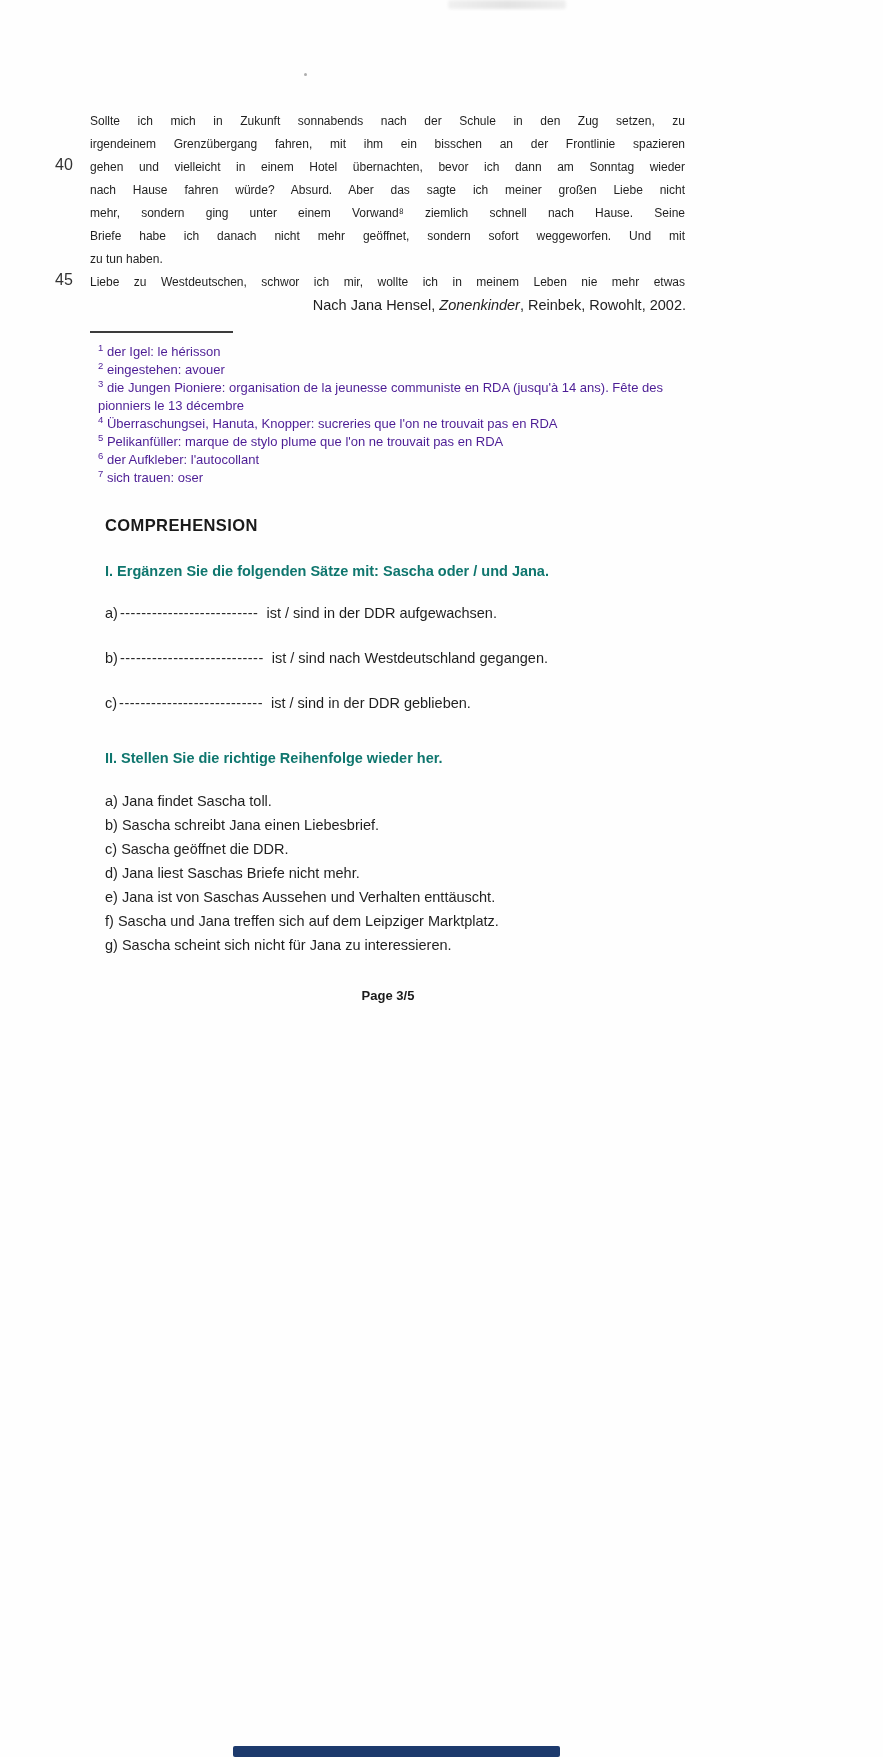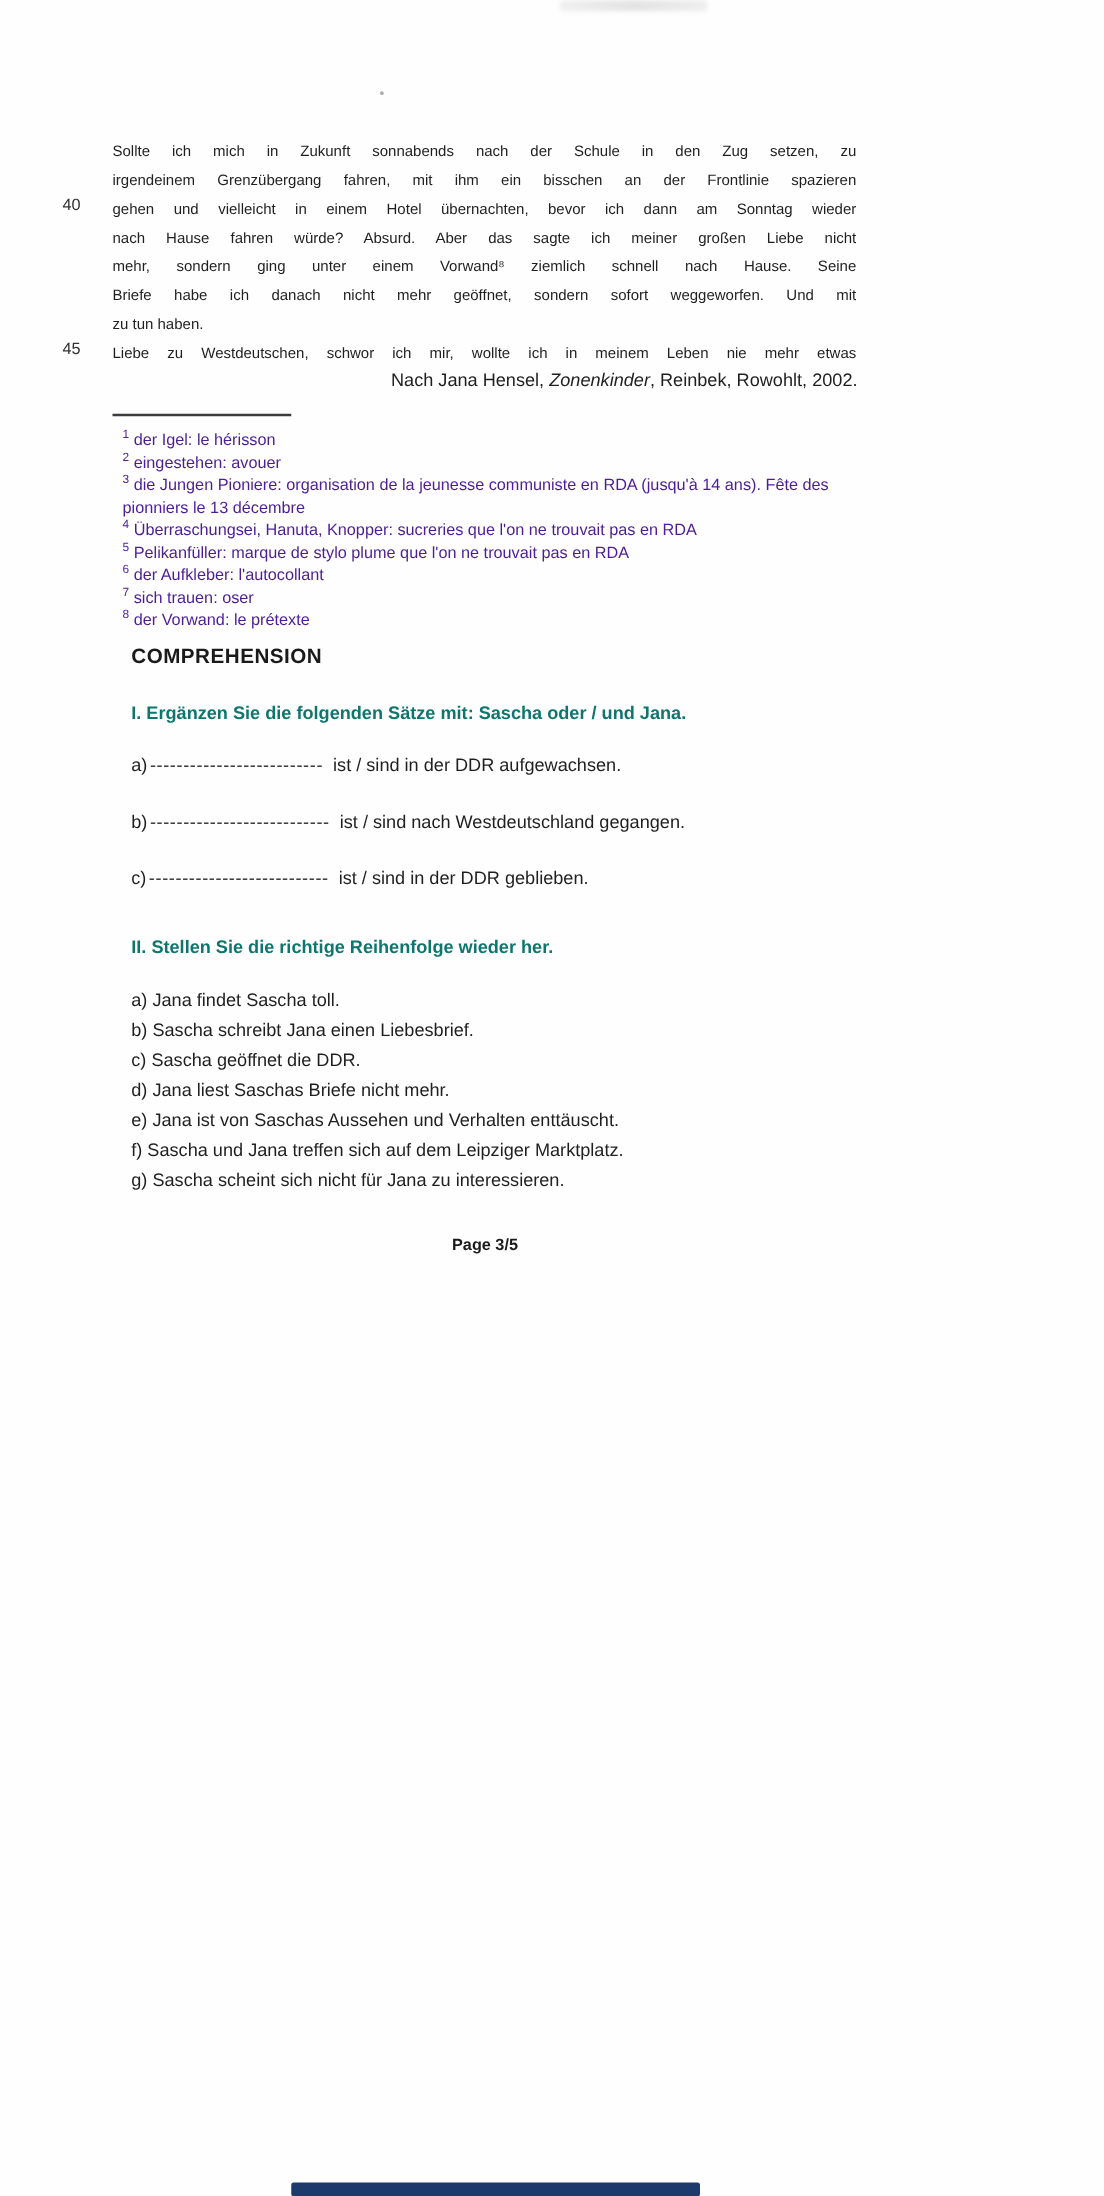--- a/index.html
+++ b/index.html
@@ -25,21 +25,21 @@
     background: #8a8a8a; border-radius: 50%; opacity: .7;
   }
   .navy-bar {
     position: absolute; left: 233px; top: 1746px; width: 327px; height: 11px;
     background: #1d3a6d; border-radius: 2px;
   }
 
   
   .lineno {
     position: absolute; left: 50px; width: 28px;
-    font-size: 13px; color: #333; text-align: left;
+    font-size: 16px; color: #333; text-align: center;
   }
 
   
   .passage {
     position: absolute; left: 90px; top: 110px; width: 595px;
     font-size: 12px;
   }
   .pline {
     height: 23px; line-height: 23px; overflow: hidden;
     text-align: justify; text-align-last: justify;
@@ -114,21 +114,20 @@
   <div class="divider"></div>
 
   <div class="footnotes">
     <div class="fn"><sup>1</sup> <span>der Igel: le hérisson</span></div>
     <div class="fn"><sup>2</sup> <span>eingestehen: avouer</span></div>
     <div class="fn"><sup>3</sup> <span>die Jungen Pioniere: organisation de la jeunesse communiste en RDA (jusqu'à 14 ans). Fête des pionniers le 13 décembre</span></div>
     <div class="fn"><sup>4</sup> <span>Überraschungsei, Hanuta, Knopper: sucreries que l'on ne trouvait pas en RDA</span></div>
     <div class="fn"><sup>5</sup> <span>Pelikanfüller: marque de stylo plume que l'on ne trouvait pas en RDA</span></div>
     <div class="fn"><sup>6</sup> <span>der Aufkleber: l'autocollant</span></div>
     <div class="fn"><sup>7</sup> <span>sich trauen: oser</span></div>
-    <div class="fn"><sup>8</sup> <span>der Vorwand: le prétexte</span></div>
   </div>
 
   <h2 class="comp-title">COMPREHENSION</h2>
 
   <div class="ex-heading ex1-heading">I. Ergänzen Sie die folgenden Sätze mit: Sascha oder / und Jana.</div>
 
   <div class="ex1">
     <div class="ex1-item"><span class="lbl">a)</span><span class="blank">--------------------------</span><span>ist / sind in der DDR aufgewachsen.</span></div>
     <div class="ex1-item"><span class="lbl">b)</span><span class="blank">---------------------------</span><span>ist / sind nach Westdeutschland gegangen.</span></div>
     <div class="ex1-item"><span class="lbl">c)</span><span class="blank">---------------------------</span><span>ist / sind in der DDR geblieben.</span></div>

